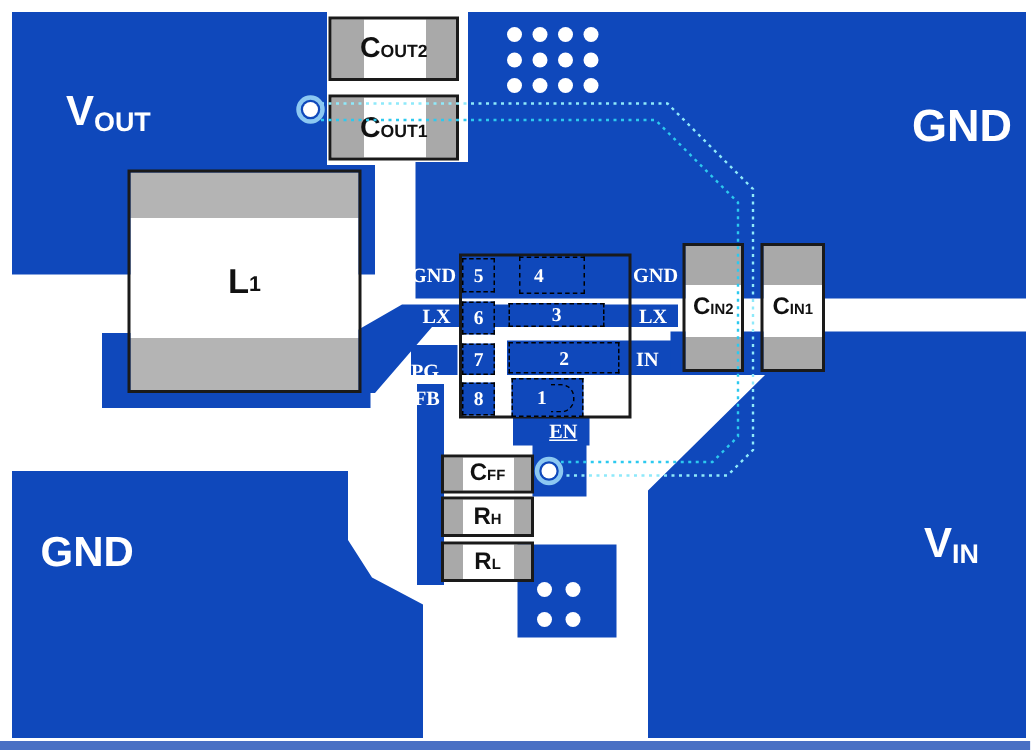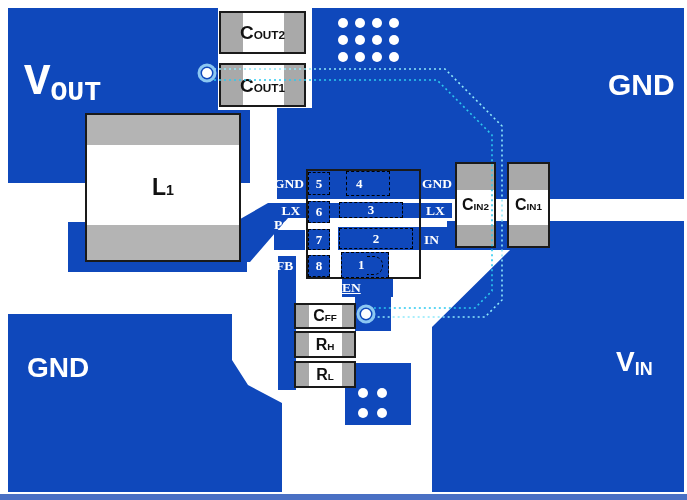--- a/index.html
+++ b/index.html
@@ -104,28 +104,28 @@
   <div class="abs pad" style="left:308px;top:255px;width:22px;height:22px;">
       <span>8</span>
     </div>
   <div class="abs pad numleft" style="left:341px;top:252px;width:48px;height:26px;padding-left:16px;">
     <span>1</span>
     <span class="notch"></span>
   </div>
 
   <div class="abs pinlbl" style="left:268px;top:177px;width:36px;text-align:right;">GND</div>
   <div class="abs pinlbl" style="left:279px;top:204px;width:24px;text-align:center;">LX</div>
-  <div class="abs pinlbl" style="left:274px;top:218px;width:16px;text-align:left;">PG</div>
+  <div class="abs pinlbl" style="left:274px;top:241px;width:16px;text-align:left;">PG</div>
   <div class="abs pinlbl" style="left:276px;top:259px;width:20px;text-align:left;">FB</div>
   <div class="abs pinlbl" style="left:422px;top:177px;width:36px;">GND</div>
   <div class="abs pinlbl" style="left:426px;top:204px;width:26px;">LX</div>
   <div class="abs pinlbl" style="left:424px;top:233px;width:24px;">IN</div>
-  <div class="abs pinlbl" style="left:342px;top:281px;width:67px;text-align:left;text-decoration:underline;">EN</div>
+  <div class="abs pinlbl" style="left:342px;top:281px;width:67px;text-align:center;text-decoration:underline;">EN</div>
 
-  <div class="abs netlabel" style="left:24px;top:60px;font-size:44px;font-family:Liberation Mono, monospace;">
+  <div class="abs netlabel" style="left:44px;top:60px;font-size:28px;">
     <span>V</span><span class="sub">OUT</span>
   </div>
   <div class="abs netlabel" style="left:608px;top:70px;font-size:30px;">GND</div>
   <div class="abs netlabel" style="left:27px;top:354px;font-size:28px;">GND</div>
   <div class="abs netlabel" style="left:616px;top:348px;font-size:28px;">
     <span>V</span><span class="sub">IN</span>
   </div>
 
   <svg width="687" height="500" viewBox="0 0 687 500">
     <g fill="#ffffff">

